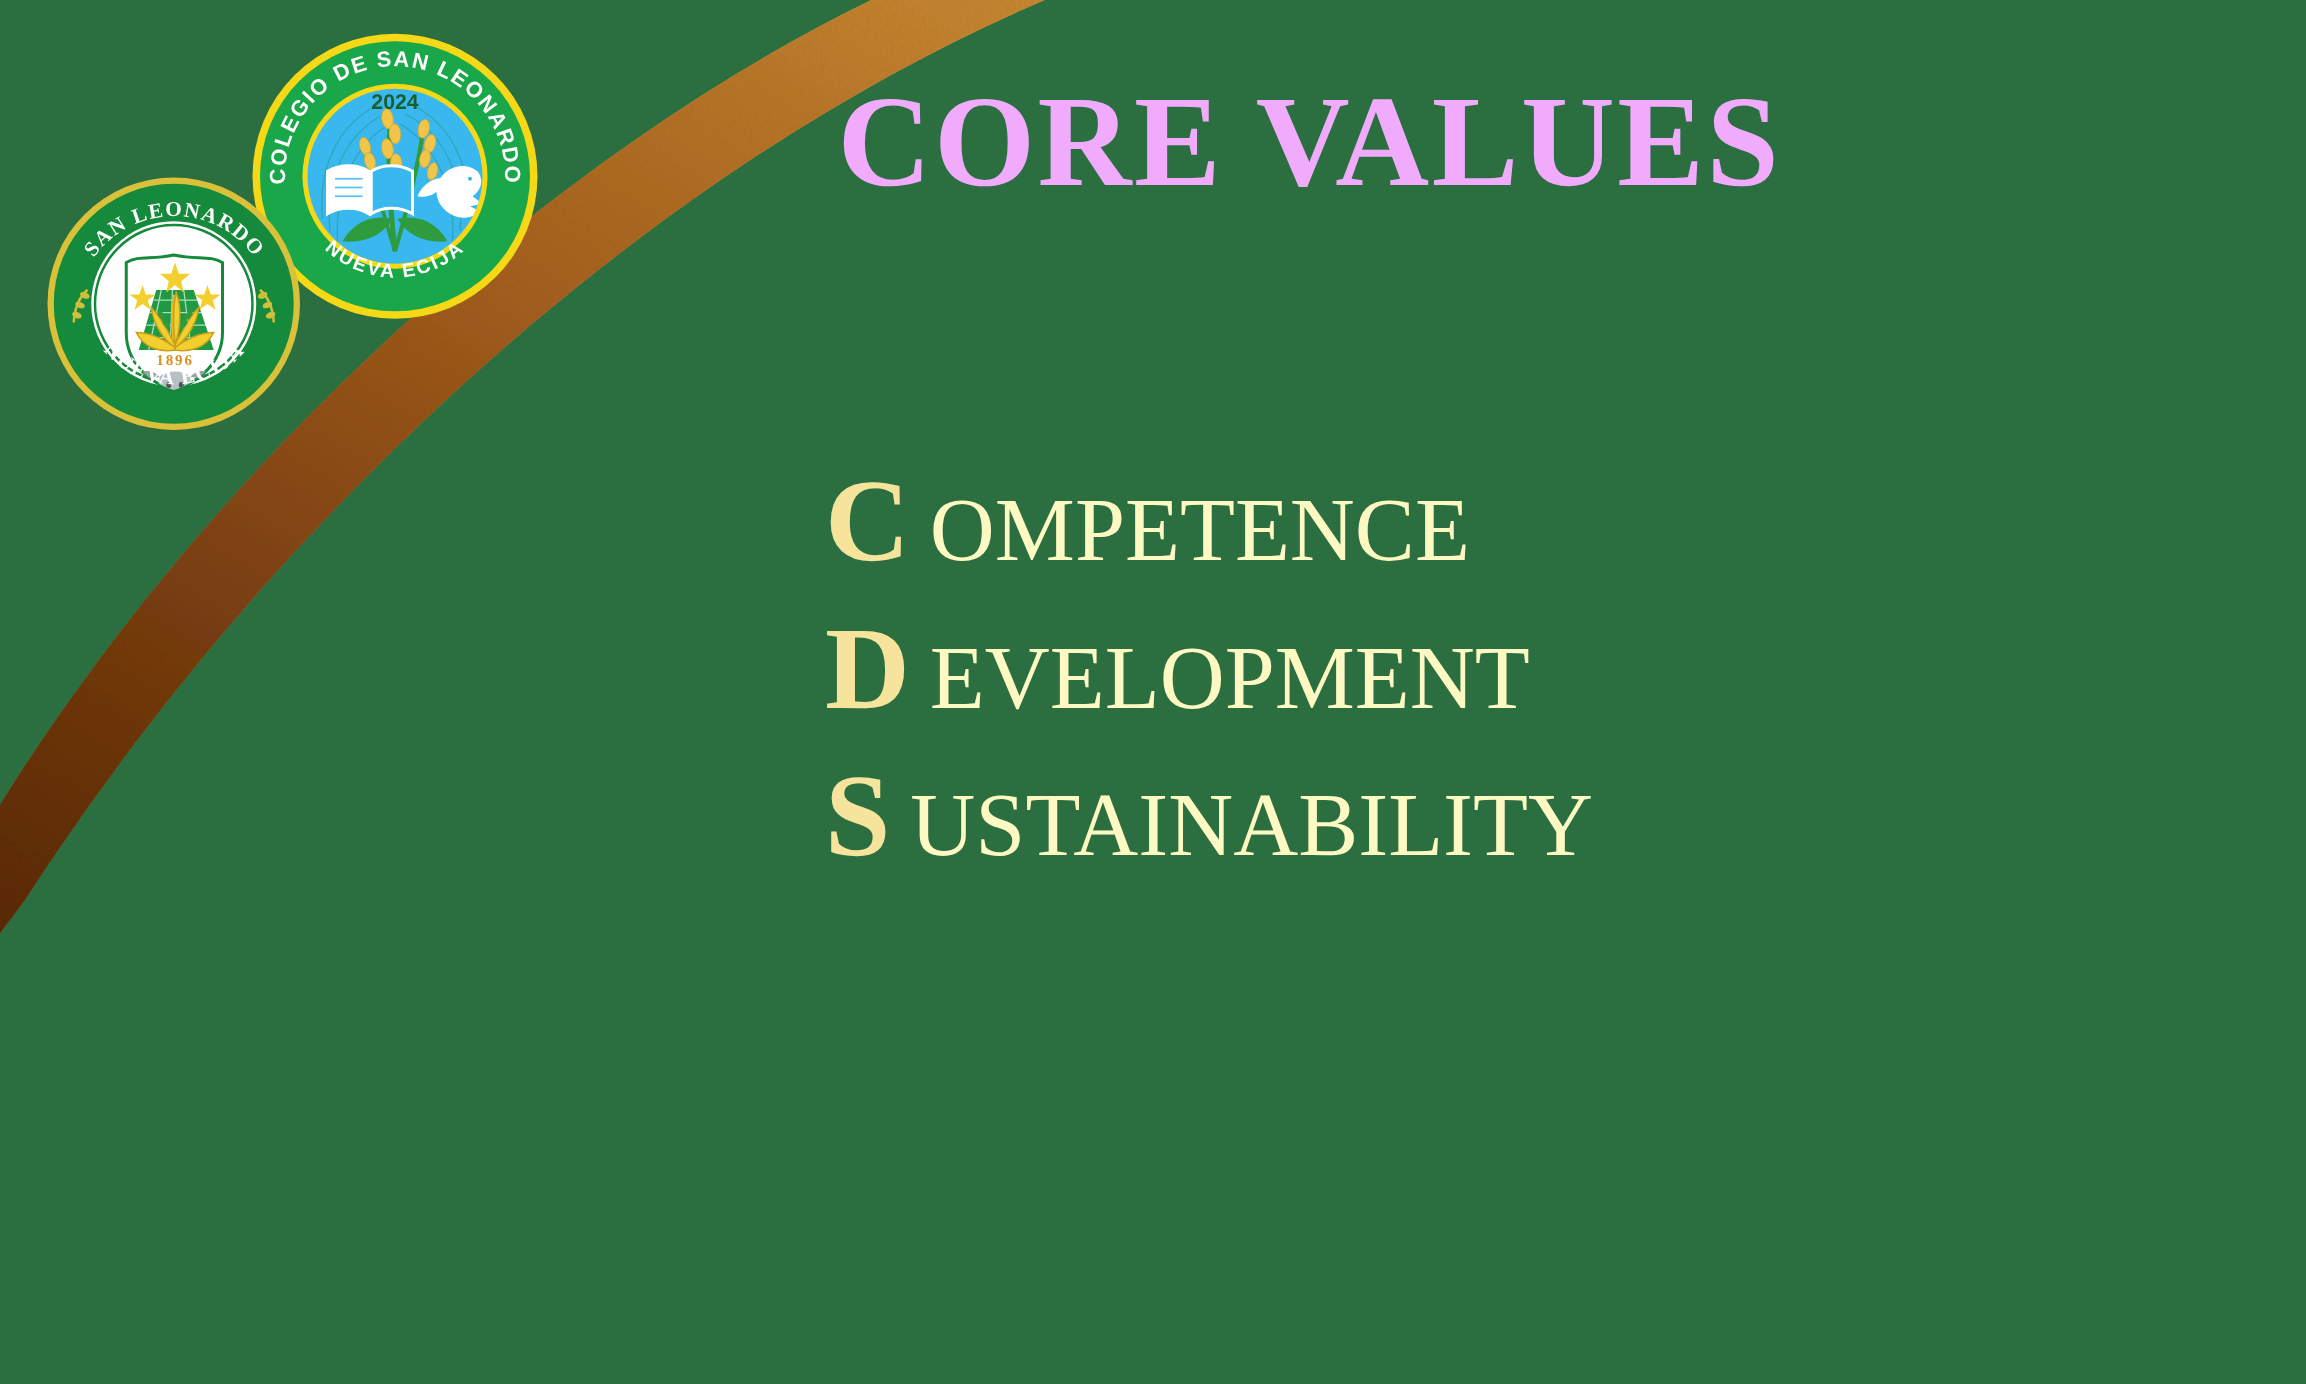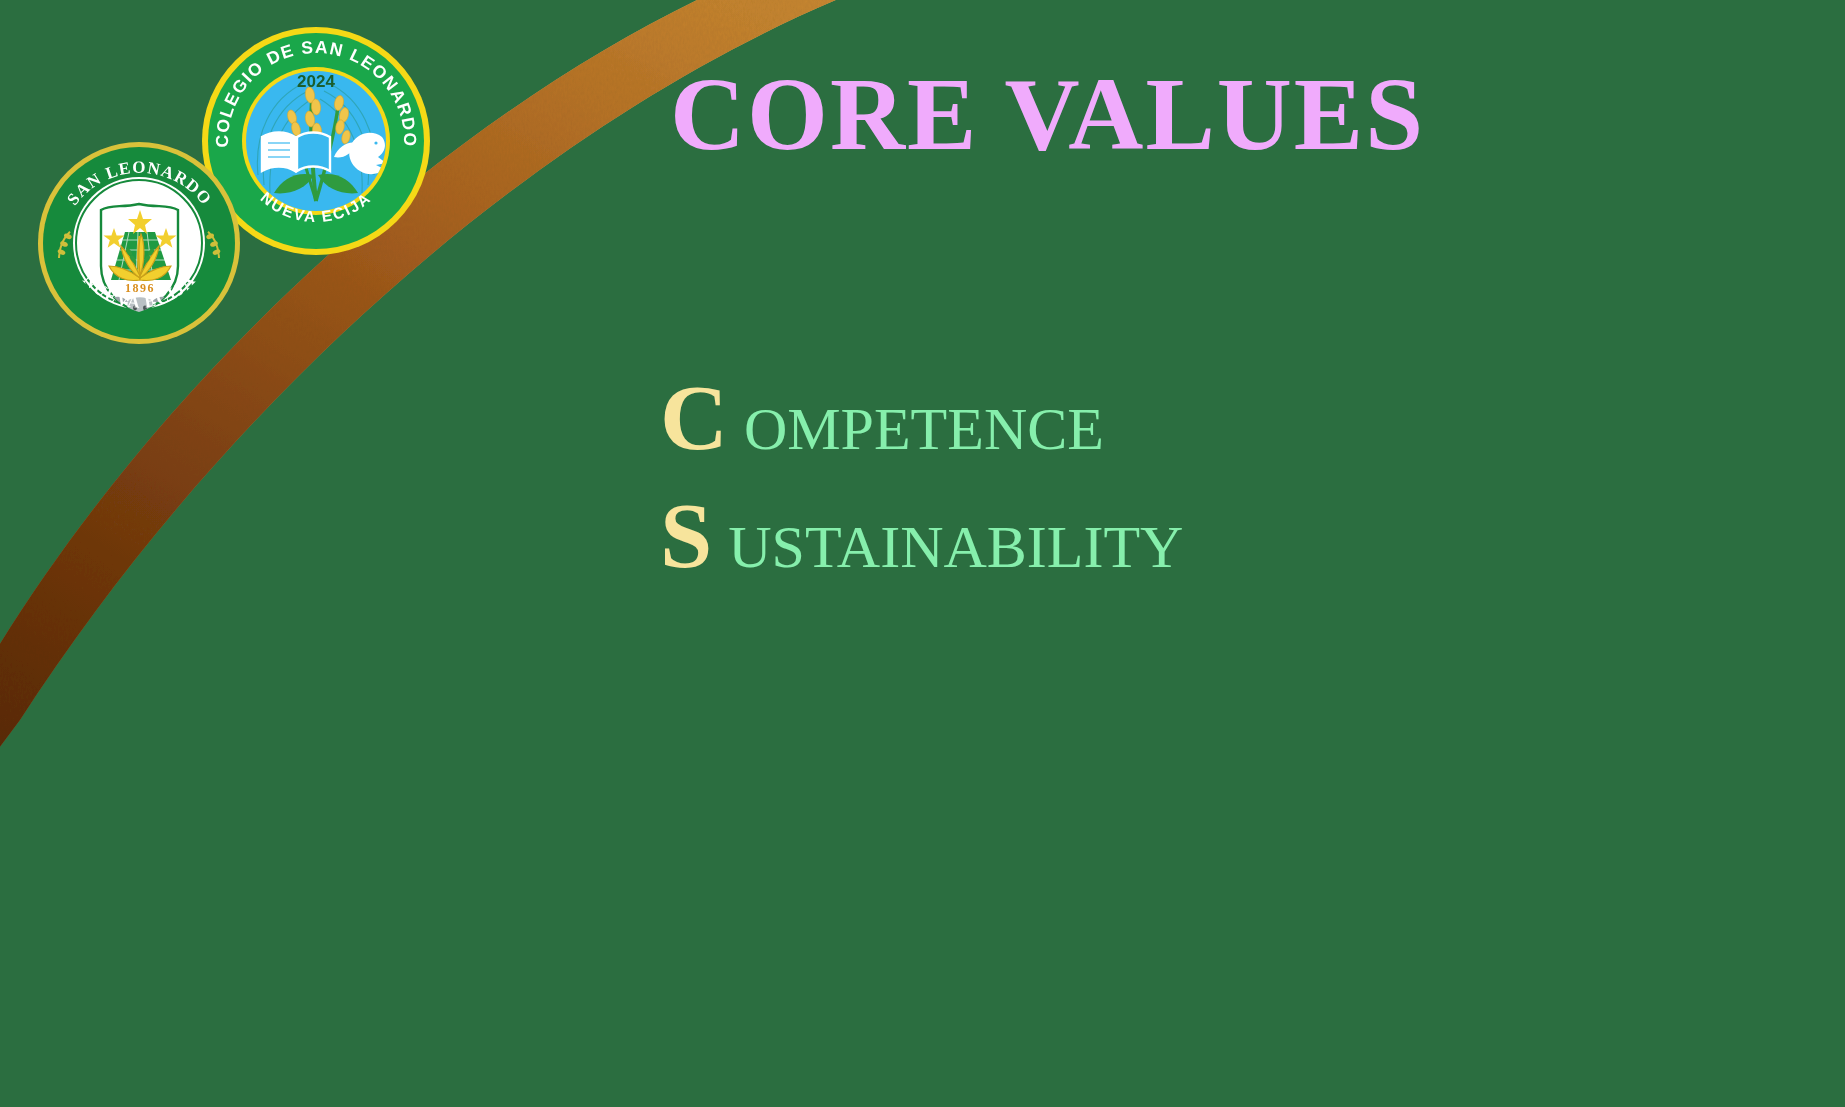--- a/index.html
+++ b/index.html
@@ -62,23 +62,23 @@
   }
   .value-initial {
     font-size: 94px;
     font-weight: bold;
     color: #f7e49c;
     line-height: 110px;
     vertical-align: baseline;
     display: inline-block;
   }
   .value-rest {
-    font-size: 60px;
+    font-size: 72px;
     font-weight: normal;
-    color: #86efac;
+    color: #fef9c3;
     line-height: 110px;
     margin-left: 16px;
     display: inline-block;
     vertical-align: baseline;
   }
 
   
   .logo {
     position: absolute;
   }
@@ -313,20 +313,23 @@
   </div>
 
   <div id="title">CORE VALUES</div>
 
   <div id="values">
 
     <div class="value-row">
       <span class="value-initial">C</span><span class="value-rest">OMPETENCE</span>
     </div>
 
+    <div class="value-row">
+      <span class="value-initial">D</span><span class="value-rest">EVELOPMENT</span>
+    </div>
 
     <div class="value-row">
       <span class="value-initial">S</span><span class="value-rest">USTAINABILITY</span>
     </div>
 
 
   </div>
 
 </div>
 

